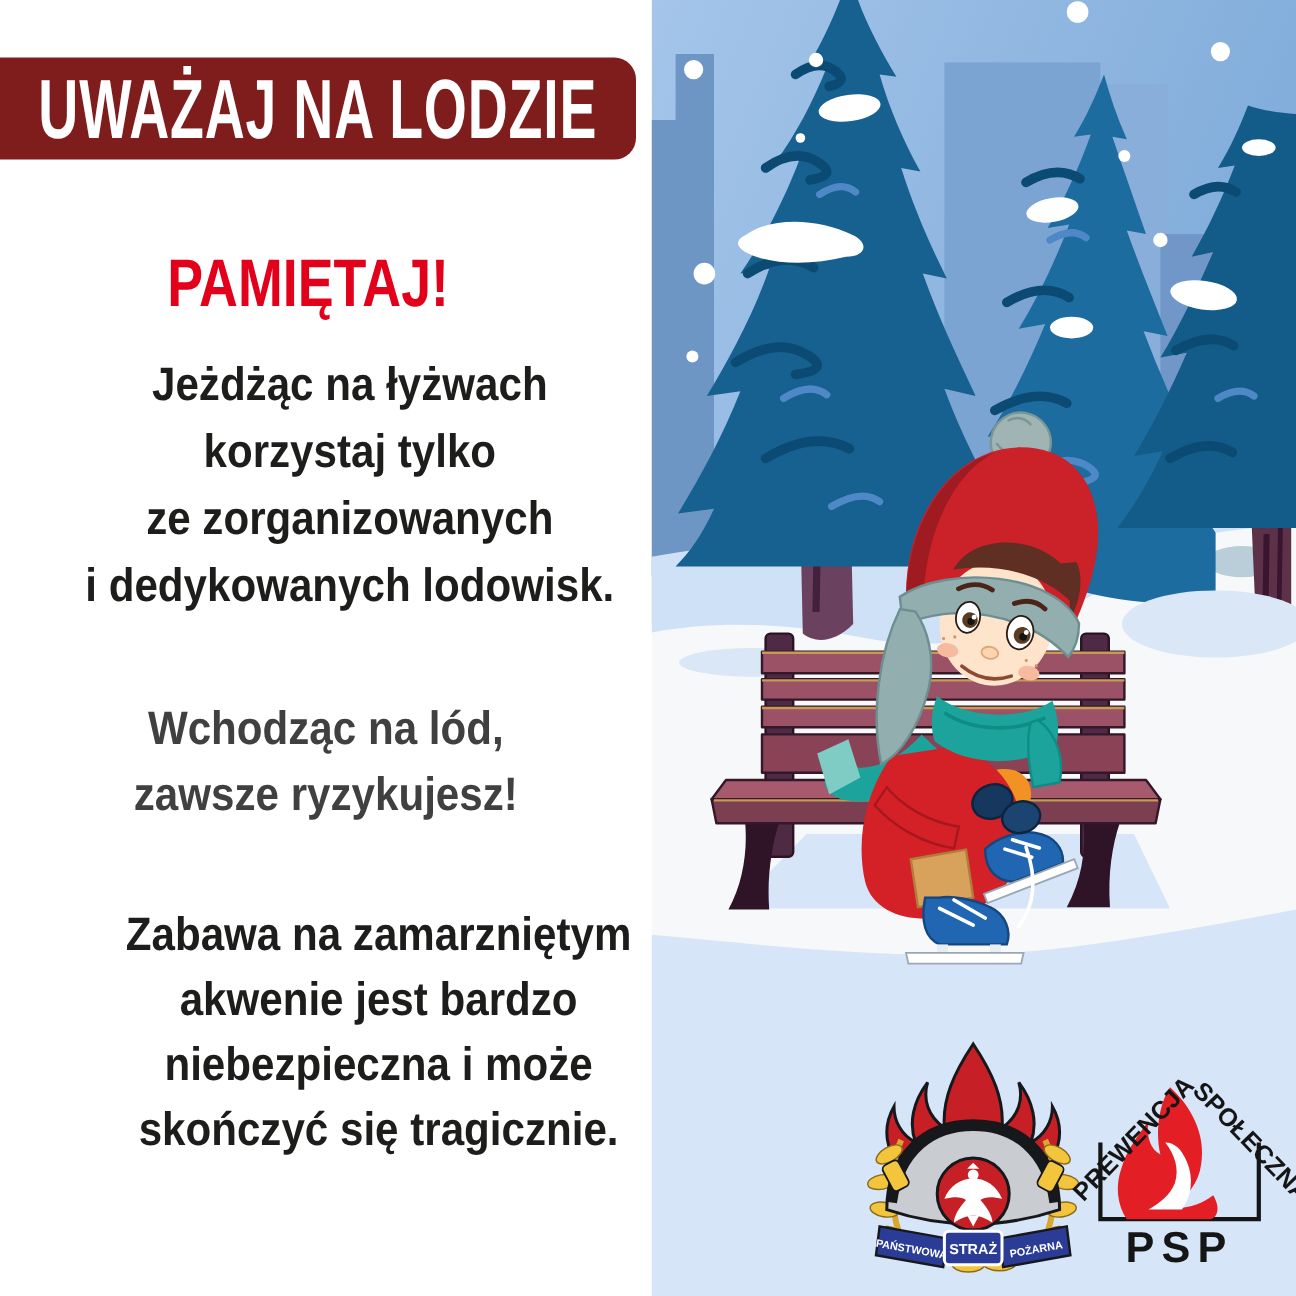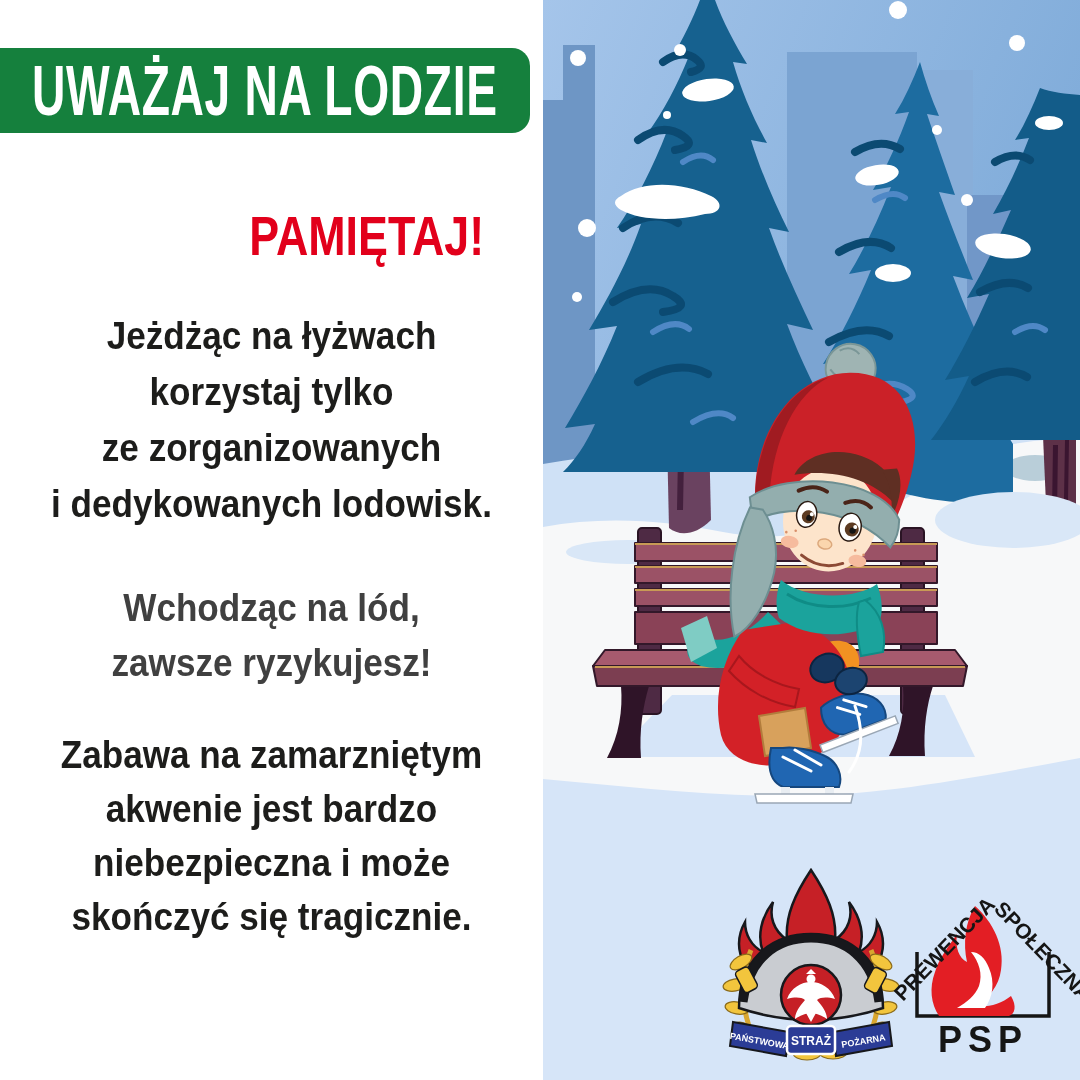--- a/index.html
+++ b/index.html
@@ -2,33 +2,33 @@
 <html><head>
 <meta charset="utf-8">
 <style>
   html,body{margin:0;padding:0;}
   body{width:1080px;height:1080px;position:relative;overflow:hidden;background:#ffffff;
        font-family:"Liberation Sans",sans-serif;}
   .stage{position:absolute;inset:0;width:1080px;height:1080px;}
 
   
   .left-panel{position:absolute;left:0;top:0;width:543px;height:1080px;background:#ffffff;}
-  .banner{position:absolute;left:0;top:48px;width:530px;height:85px;background:#15803d;
+  .banner{position:absolute;left:0;top:48px;width:530px;height:85px;background:#7f1d1d;
           border-radius:0 18px 18px 0;display:flex;align-items:center;justify-content:center;}
   .banner .line{color:#ffffff;font-weight:700;font-size:70px;white-space:nowrap;
                 display:inline-block;transform:scaleX(0.66);letter-spacing:1px;}
-  .heading{position:absolute;left:0;top:203px;width:513px;text-align:right;}
+  .heading{position:absolute;left:0;top:203px;width:513px;text-align:center;}
   .heading .line{color:#e2001b;font-weight:700;font-size:56px;display:inline-block;
                  transform:scaleX(0.8);white-space:nowrap;}
   .para{position:absolute;left:0;width:543px;text-align:center;color:#1d1d1b;font-weight:700;}
   .para .line{display:block;font-size:39px;line-height:56px;white-space:nowrap;transform:scaleX(0.9);}
-  .para1{top:308px;}
+  .para1{top:293px;margin-left:20px;}
   .warning{top:580px;color:#404040;}
   .warning .line{line-height:55px;}
-  .para2{top:728px;}
+  .para2{top:753px;padding-left:44px;}
   .para2 .line{line-height:54px;}
 
   
   .illu{position:absolute;left:543px;top:0;width:537px;height:1080px;}
   svg text{font-family:"Liberation Sans",sans-serif;}
 </style>
 </head>
 <body>
 
 <div class="stage">

